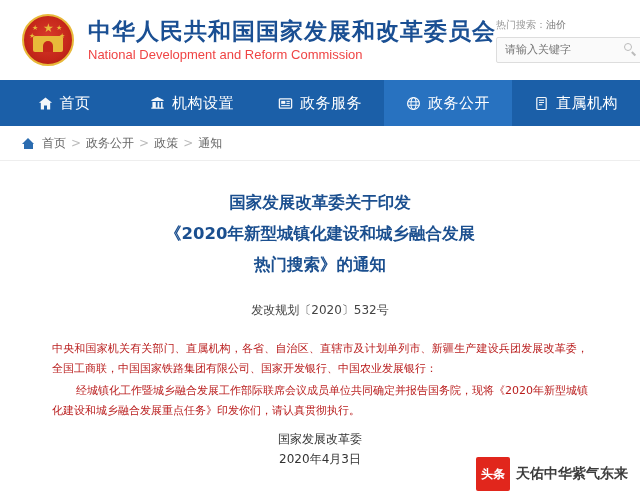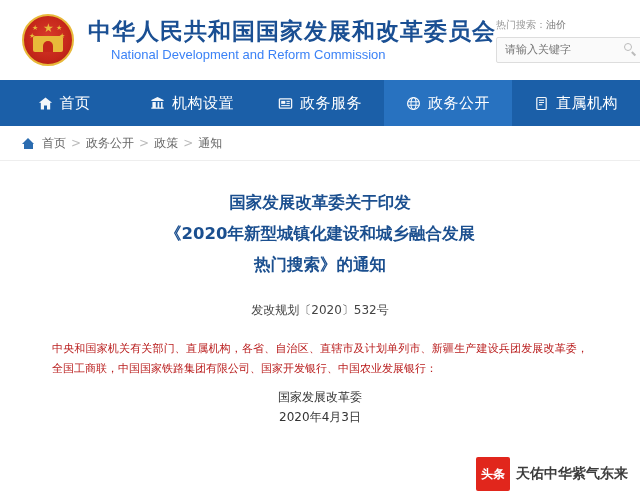--- a/index.html
+++ b/index.html
@@ -84,24 +84,23 @@
     font-family: "DejaVu Sans", "Liberation Sans", sans-serif;
     font-size: 23px;
     font-weight: bold;
     color: #1a4f93;
     letter-spacing: 1px;
     line-height: 30px;
     white-space: nowrap;
   }
   .title-en {
     font-size: 13px;
-    color: #3b82f6;
+    color: #ef4444;
     line-height: 18px;
     white-space: nowrap;
-    margin-left: 23px;
   }
 
   .header-right {
     margin-left: auto;
     width: 148px;
     display: flex;
     flex-direction: column;
     align-items: flex-start;
   }
   .hot-line {
@@ -375,20 +374,21 @@
 
 <div class="article">
   <div class="doc-title">
     <div>国家发展改革委关于印发</div>
     <div>《2020年新型城镇化建设和城乡融合发展</div>
     <div>热门搜索》的通知</div>
   </div>
   <div class="doc-number">发改规划〔2020〕532号</div>
   <div class="doc-body">
     <p>中央和国家机关有关部门、直属机构，各省、自治区、直辖市及计划单列市、新疆生产建设兵团发展改革委，全国工商联，中国国家铁路集团有限公司、国家开发银行、中国农业发展银行：</p>
+    <p class="indent">经城镇化工作暨城乡融合发展工作部际联席会议成员单位共同确定并报告国务院，现将《2020年新型城镇化建设和城乡融合发展重点任务》印发你们，请认真贯彻执行。</p>
   </div>
   <div class="sign">
     <div>国家发展改革委</div>
     <div>2020年4月3日</div>
   </div>
 </div>
 
 <div class="watermark">
   <span class="wm-badge">头条</span>
   <span class="wm-text">天佑中华紫气东来</span>

